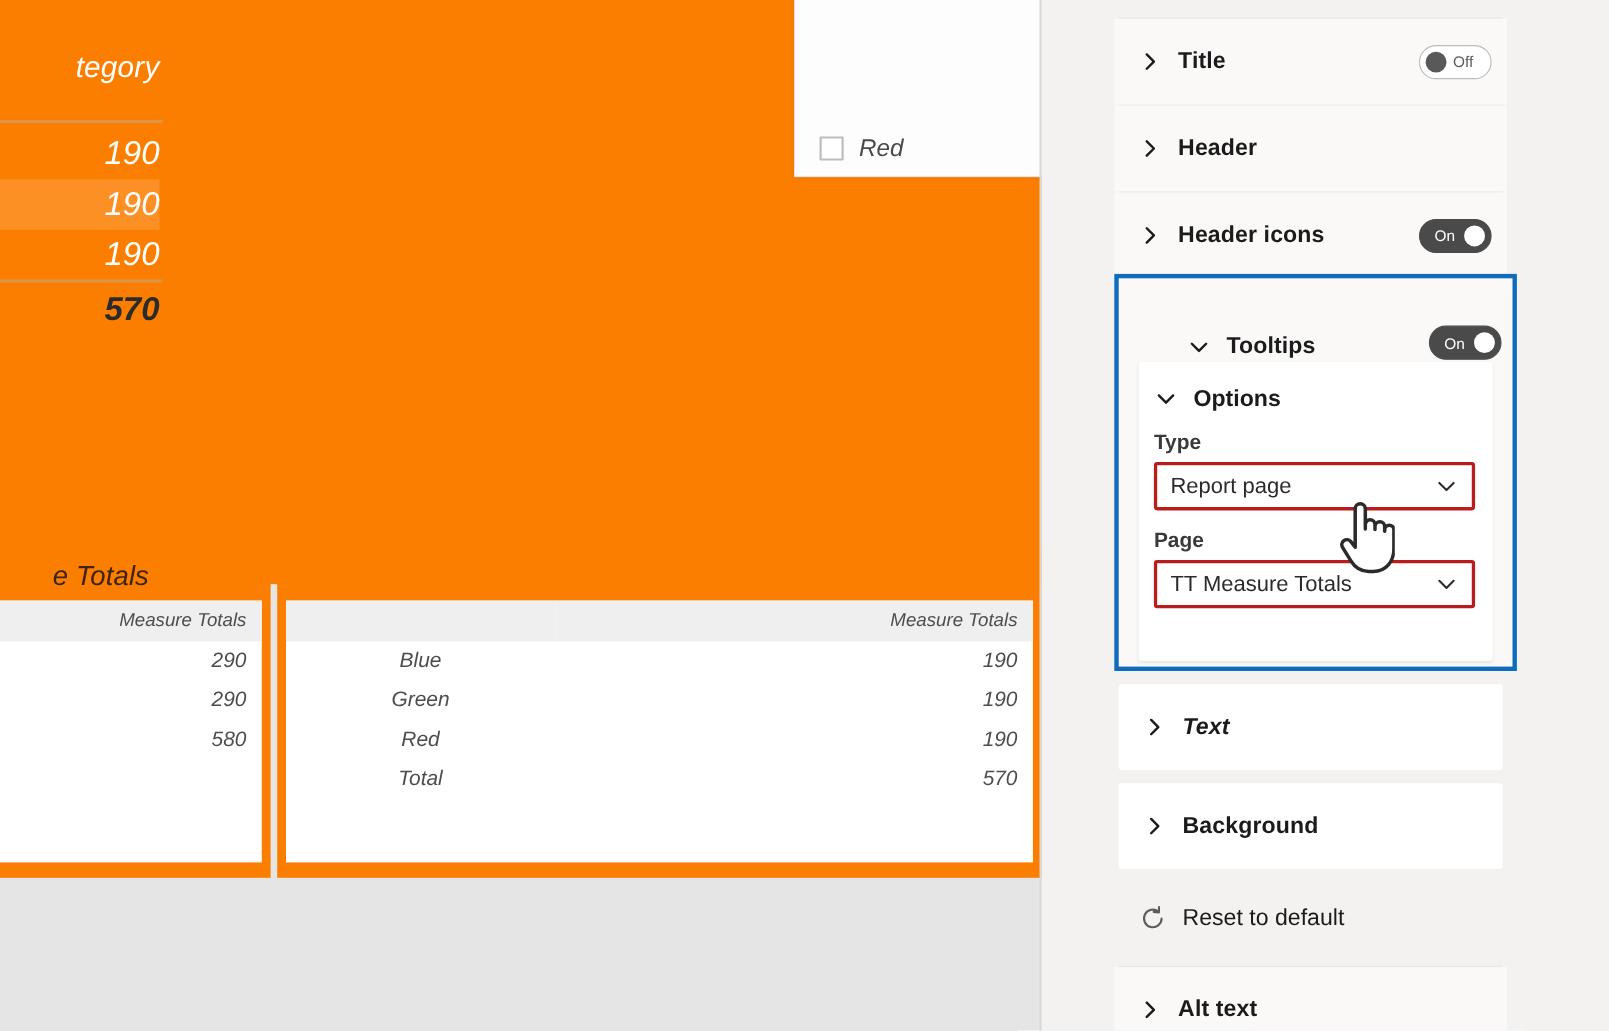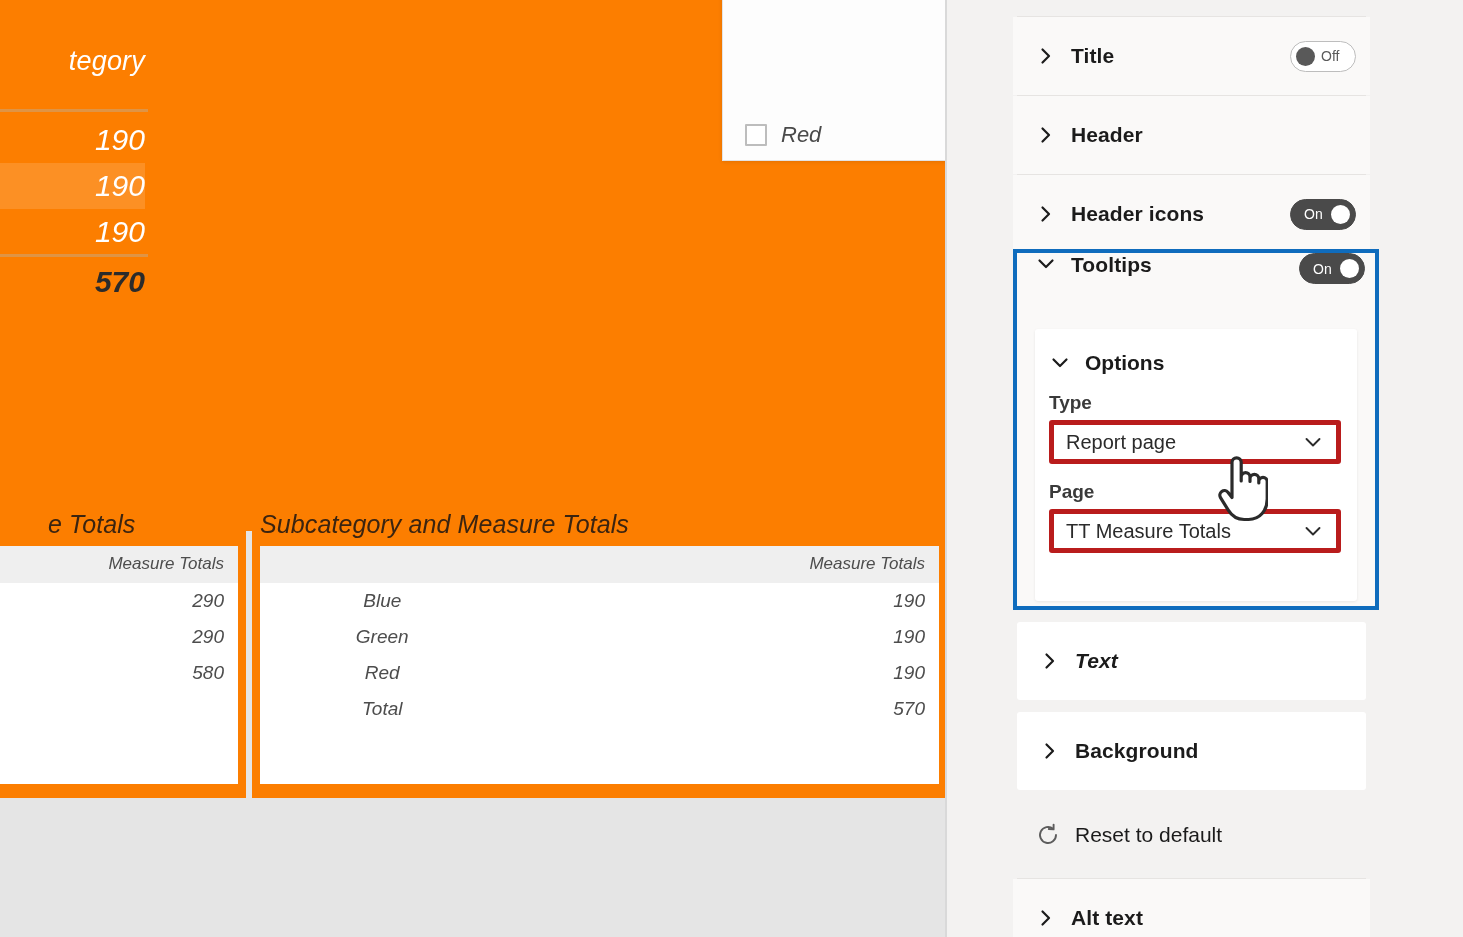--- a/index.html
+++ b/index.html
@@ -232,23 +232,23 @@
   
   #tooltips-group {
     position: absolute;
     left: 1013px; top: 249px;
     width: 366px; height: 361px;
     border: 4px solid #0f6cbd;
     background: #faf9f8;
     z-index: 5;
   }
   #tooltips-head {
-    display: flex; align-items: flex-start;
+    display: flex; align-items: flex-end;
     height: 74px;
-    padding-left: 18px; padding-right: 10px;
+    padding-left: 18px; padding-right: 10px; margin-left: 44px;
   }
   #options-card {
     position: absolute; left: 18px; top: 76px;
     width: 322px; height: 272px;
     background: #ffffff;
     border-radius: 3px;
     box-shadow: 0 1px 3px rgba(0,0,0,.08);
   }
   #options-head {
     display: flex; align-items: center;
@@ -259,21 +259,21 @@
   }
   .field-label {
     font-size: 19px; color: #3a3a3a;
     margin: 17px 0 6px 14px;
     font-weight: bold;
   }
   .combo {
     position: relative;
     margin: 0 16px 0 14px;
     height: 44px;
-    border: 5px solid #b91c1c;
+    border: 3px solid #b91c1c;
     border-radius: 3px;
     background: #ffffff;
     display: flex; align-items: center;
     padding: 0 12px;
     cursor: pointer;
   }
   .combo .ctext {
     font-size: 20px; color: #2b2b2b;
     flex: 1 1 auto;
     white-space: nowrap; overflow: hidden;
@@ -353,21 +353,20 @@
             <tr>
 
               <td class="num">580</td>
             </tr>
           </tbody>
         </table>
       </div>
     </div>
 
     <div class="vis-card" id="card-right">
-      <div class="vis-title">Subcategory and Measure Totals</div>
       <div class="vis-inner">
         <table class="mtable">
           <thead>
             <tr>
               <th class="lcol"></th>
               <th>Measure Totals</th>
             </tr>
           </thead>
           <tbody>
             <tr>

